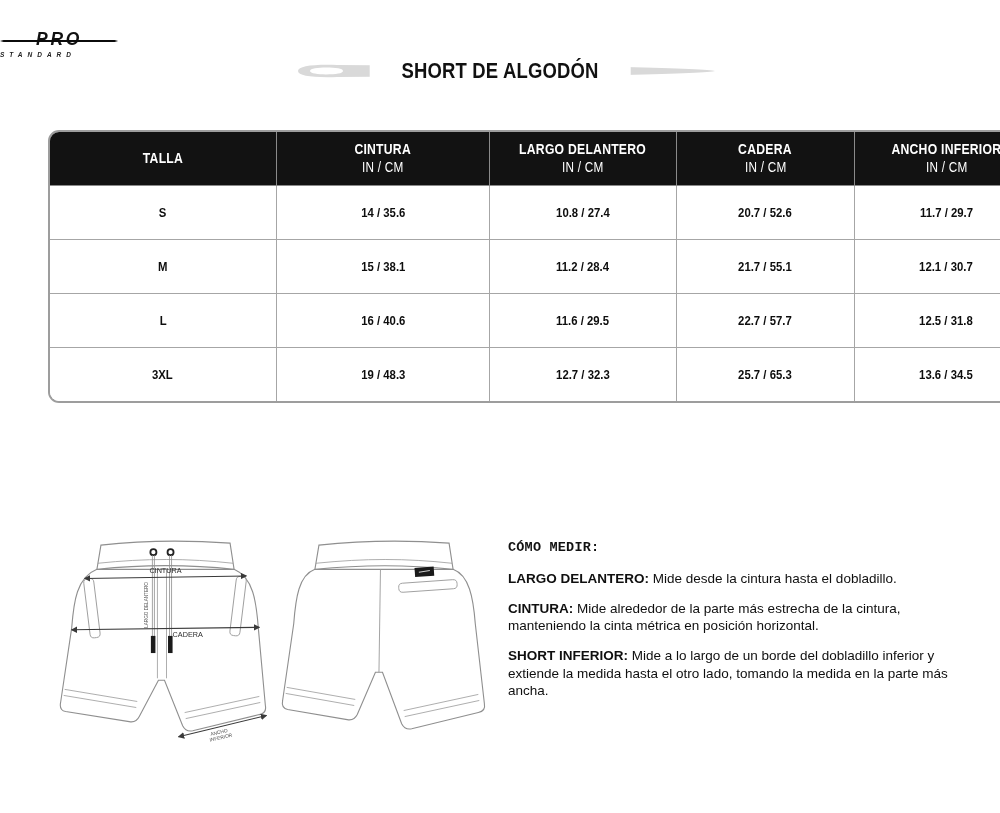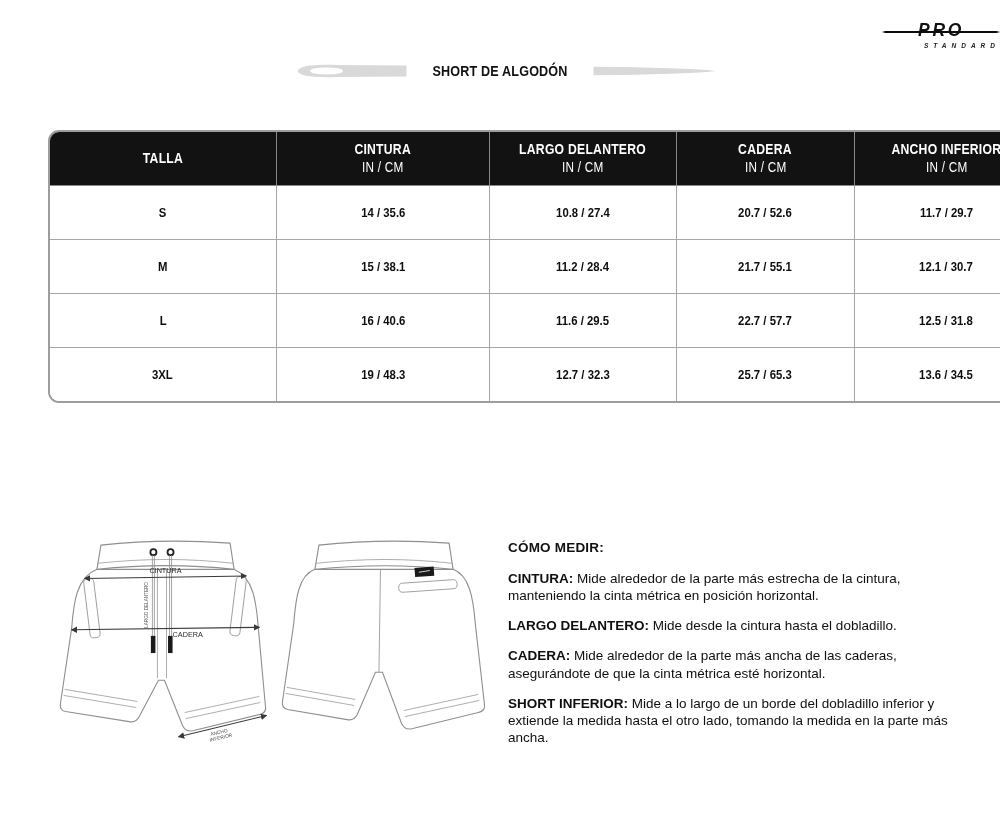--- a/index.html
+++ b/index.html
@@ -6,21 +6,21 @@
   html, body { background: #ffffff; }
   body {
     width: 1000px; height: 813px;
     position: relative;
     font-family: "Liberation Sans", sans-serif;
     color: #111;
     overflow: hidden;
   }
 
   
-  .logo { position: absolute; top: 19px; left: 0; right: 0; text-align: right; }
+  .logo { position: absolute; top: 28px; left: 0; right: 0; text-align: left; }
   .logo-mark { position: relative; display: inline-block; padding: 0 34px; }
   .logo-text {
     display: inline-block;
     font-weight: 900; font-style: italic;
     font-size: 19px; letter-spacing: 3px;
     transform: scaleX(0.92);
   }
   .logo-strike {
     position: absolute; left: 0; right: 0; top: 54%;
     height: 2px; background: #0b0b0b;
@@ -31,21 +31,21 @@
     font-size: 6.5px; font-weight: 700; font-style: italic;
     letter-spacing: 5px; color: #222;
   }
 
   
   .title-band { position: absolute; top: 60px; left: 285px; width: 430px; height: 22px; }
   .needle { position: absolute; top: 2px; left: 0; width: 430px; height: 18px; }
   .page-title {
     position: absolute; top: 0; left: 50%; transform: translateX(-50%);
     background: #fff; padding: 0 13px;
-    font-size: 15px; font-weight: 700; letter-spacing: 0.2px;
+    font-size: 22px; font-weight: 700; letter-spacing: 0.2px;
     white-space: nowrap; line-height: 22px;
   }
   .cond { display: inline-block; transform: scaleX(0.84); transform-origin: center; white-space: nowrap; }
 
   
   .table-wrap {
     position: absolute; top: 130px; left: 48px; width: 992px;
     border: 2px solid #9d9d9d; border-radius: 11px; overflow: hidden;
   }
   table { width: 100%; border-collapse: collapse; table-layout: fixed; }
@@ -67,21 +67,21 @@
   }
   tbody td:first-child { border-left: none; }
   tbody td:last-child { border-right: none; }
   tbody tr:last-child td { border-bottom: none; margin-left: 12px; }
 
   
   .front-diagram { position: absolute; top: 531px; left: 56px; width: 218px; height: 232px; }
   .back-diagram  { position: absolute; top: 531px; left: 280px; width: 208px; height: 232px; }
 
   .instructions { position: absolute; top: 540px; left: 508px; width: 460px; }
-  .howto-heading { font-size: 13.5px; font-weight: 700; margin-bottom: 15px; letter-spacing: 0.2px; }
+  .howto-heading { font-size: 13.5px; font-weight: 700; margin-bottom: 15px; letter-spacing: 0.2px; font-family: Liberation Mono, monospace; }
   .howto-item { font-size: 13.5px; line-height: 1.27; margin-bottom: 13px; color: #0f0f0f; }
   .howto-item strong { font-weight: 700; }
 
   svg text { font-family: "Liberation Sans", sans-serif; }
 </style>
 </head>
 <body>
 
 <div class="logo">
   <div class="logo-mark">
@@ -217,17 +217,16 @@
 
   <path d="M99 38 L97.5 140" stroke="#9a9a9a" stroke-width="0.9" fill="none"></path>
 
   <rect x="117" y="50" width="58" height="9" rx="4" fill="none" stroke="#9a9a9a" stroke-width="0.9" transform="rotate(-4 146 54)"></rect>
   <rect x="133" y="36" width="19" height="9" fill="#1a1a1a" transform="rotate(-4 142 40)"></rect>
   <path d="M137 40.5 L148 39.6" stroke="#cfcfcf" stroke-width="1" transform="rotate(-4 142 40)"></path>
 </svg>
 
 <div class="instructions">
   <div class="howto-heading">CÓMO MEDIR:</div>
+  <p class="howto-item"><strong>LARGO DELANTERO:</strong> <span>Mide desde la cintura hasta el dobladillo.</span></p>
   <p class="howto-item"><strong>CINTURA:</strong> <span>Mide alrededor de la parte más estrecha de la cintura, manteniendo la cinta métrica en posición horizontal.</span></p>
-  <p class="howto-item"><strong>LARGO DELANTERO:</strong> <span>Mide desde la cintura hasta el dobladillo.</span></p>
-  <p class="howto-item"><strong>CADERA:</strong> <span>Mide alrededor de la parte más ancha de las caderas, asegurándote de que la cinta métrica esté horizontal.</span></p>
   <p class="howto-item"><strong>SHORT INFERIOR:</strong> <span>Mide a lo largo de un borde del dobladillo inferior y extiende la medida hasta el otro lado, tomando la medida en la parte más ancha.</span></p>
 </div>
 
 </body></html>

